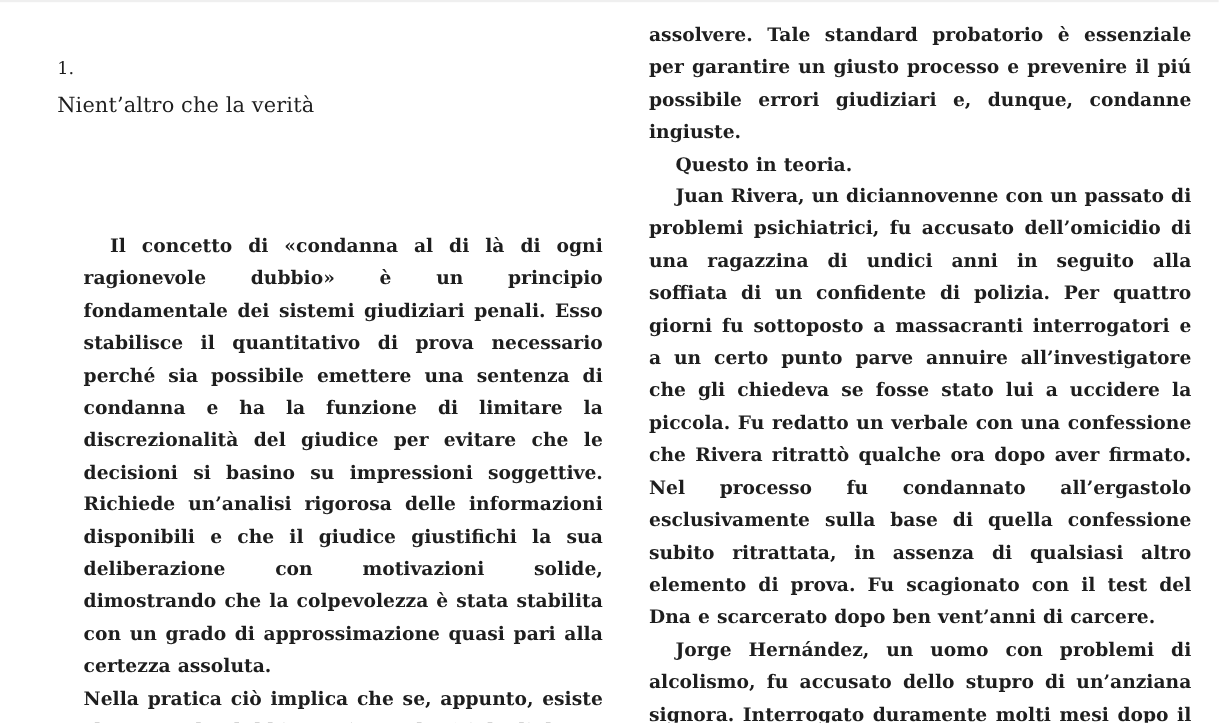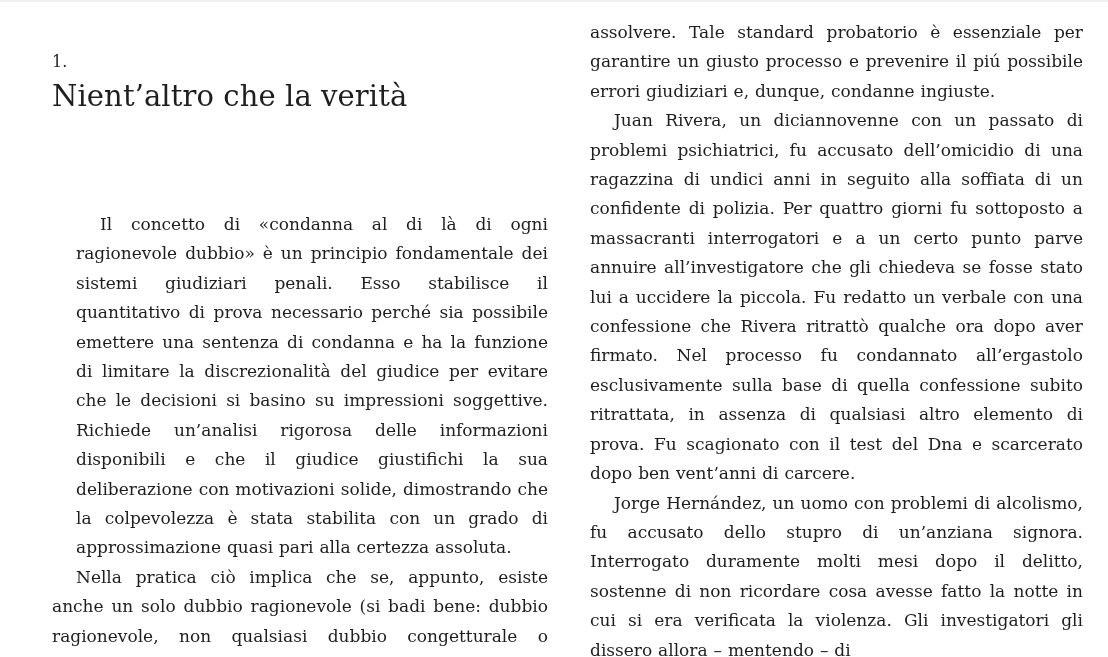--- a/index.html
+++ b/index.html
@@ -39,33 +39,34 @@
   .chapter-number {
     margin: 0;
     margin-top: 48px;
     font-size: 16px;
     line-height: 24px;
     font-weight: normal;
   }
   .chapter-title {
     margin: 0;
     margin-top: 7px;
-    font-size: 29px;
+    font-size: 19px;
     line-height: 30px;
     font-weight: normal;
     letter-spacing: 0.1px;
   }
   p.body-par {
     margin: 0;
     font-size: 17px;
     line-height: 29.4px;
     text-align: justify;
     text-justify: inter-word;
     hyphens: none;
     word-spacing: 0.5px;
+    font-weight: bold;
   }
   p.body-par.indent {
     text-indent: 24px;
   }
   .column-left p.body-par.first {
     margin-top: 99px;
     margin-left: 24px;
   }
   .column-right {
     padding-top: 16px;
@@ -79,17 +80,18 @@
 
   <div class="column column-left">
     <p class="chapter-number">1.</p>
     <h1 class="chapter-title">Nient’altro che la verità</h1>
     <p class="body-par indent first">Il concetto di «condanna al di là di ogni ragionevole dubbio» è un principio fondamentale dei sistemi giudiziari penali. Esso stabilisce il quantitativo di prova necessario perché sia possibile emettere una sentenza di condanna e ha la funzione di limitare la discrezionalità del giudice per evitare che le decisioni si basino su impressioni soggettive. Richiede un’analisi rigorosa delle informazioni disponibili e che il giudice giustifichi la sua deliberazione con motivazioni solide, dimostrando che la colpevolezza è stata stabilita con un grado di approssimazione quasi pari alla certezza assoluta.</p>
     <p class="body-par indent">Nella pratica ciò implica che se, appunto, esiste anche un solo dubbio ragionevole (si badi bene: dubbio ragionevole, non qualsiasi dubbio congetturale o addirittura fantasioso) riguardo alla colpevolezza dell’imputato, è obbligatorio</p>
   </div>
 
   <div class="column column-right">
     <p class="body-par">assolvere. Tale standard probatorio è essenziale per garantire un giusto processo e prevenire il piú possibile errori giudiziari e, dunque, condanne ingiuste.</p>
+    <p class="body-par indent">Questo in teoria.</p>
     <p class="body-par indent">Juan Rivera, un diciannovenne con un passato di problemi psichiatrici, fu accusato dell’omicidio di una ragazzina di undici anni in seguito alla soffiata di un confidente di polizia. Per quattro giorni fu sottoposto a massacranti interrogatori e a un certo punto parve annuire all’investigatore che gli chiedeva se fosse stato lui a uccidere la piccola. Fu redatto un verbale con una confessione che Rivera ritrattò qualche ora dopo aver firmato. Nel processo fu condannato all’ergastolo esclusivamente sulla base di quella confessione subito ritrattata, in assenza di qualsiasi altro elemento di prova. Fu scagionato con il test del Dna e scarcerato dopo ben vent’anni di carcere.</p>
     <p class="body-par indent">Jorge Hernández, un uomo con problemi di alcolismo, fu accusato dello stupro di un’anziana signora. Interrogato duramente molti mesi dopo il delitto, sostenne di non ricordare cosa avesse fatto la notte in cui si era verificata la violenza. Gli investigatori gli dissero allora – mentendo – di</p>
   </div>
 
 </div>
 
 </body></html>

